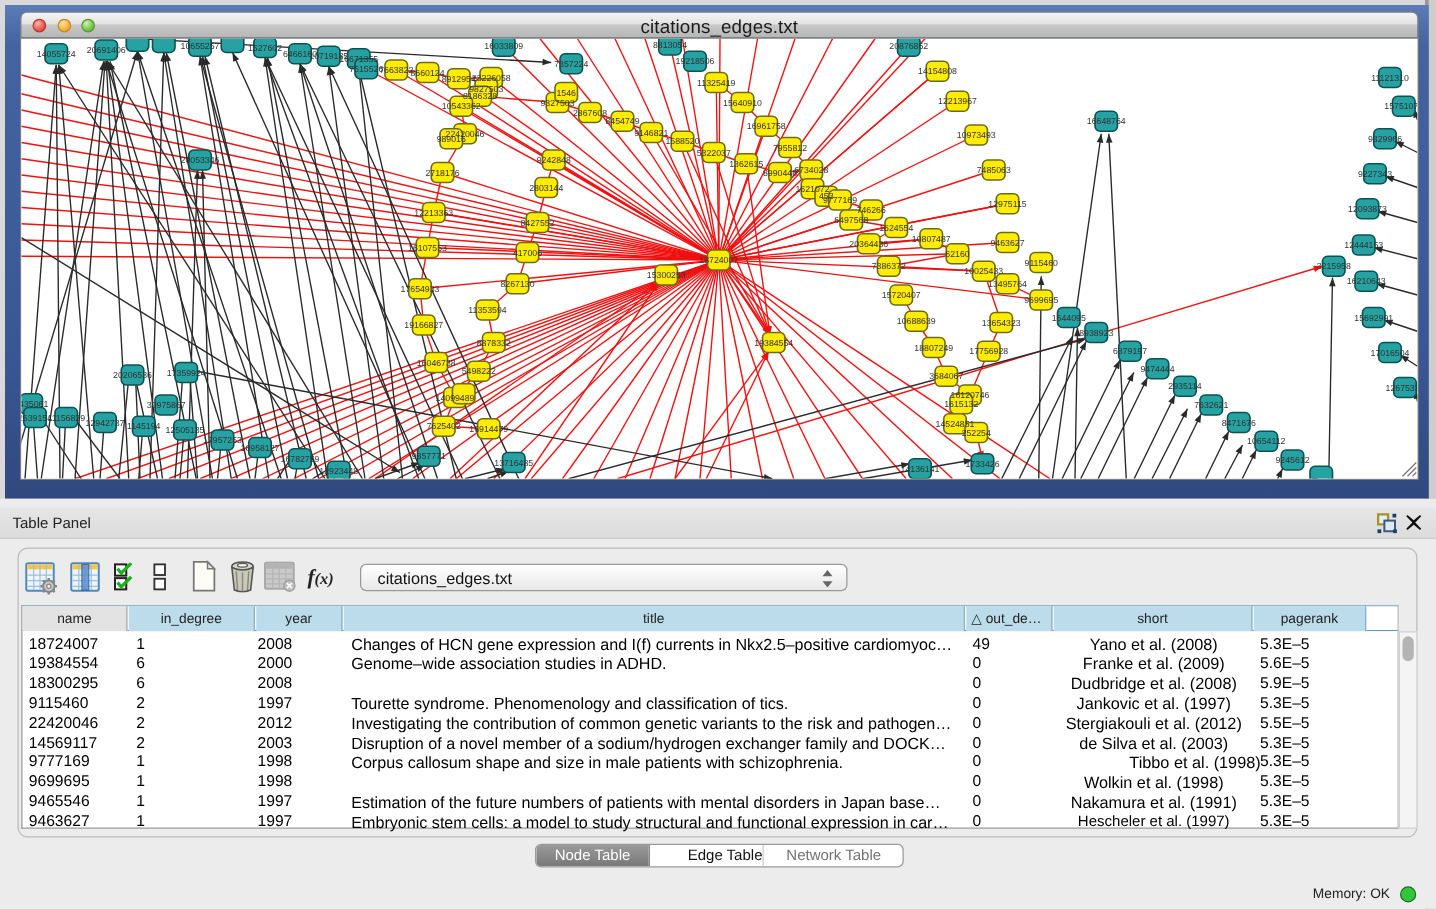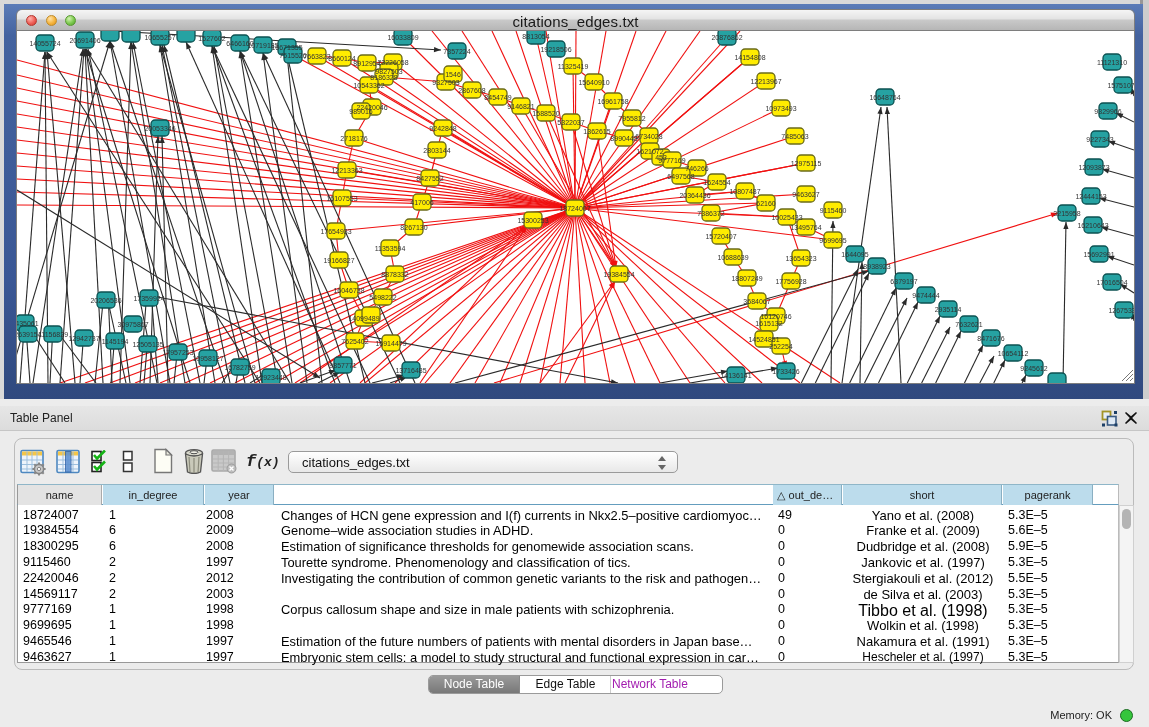--- a/index.html
+++ b/index.html
@@ -12,33 +12,33 @@
 .tl { position:absolute; top:15px; width:11px; height:11px; border-radius:50%; }
 #canvas { position:absolute; left:17px; top:31px; width:1117px; height:352px; background:#fff; overflow:hidden; box-shadow:0 0 0 1px #7e7e7e; }
 #panel { position:absolute; left:0; top:399px; width:1149px; height:328px; background:#ececec; }
 #phead { position:absolute; left:0; top:7px; width:1149px; height:25px;
   background:linear-gradient(180deg,#e6e6e6,#dcdcdc); border-bottom:1px solid #c6c6c6;text-decoration:underline; }
 #phead .t { position:absolute; left:10px; top:5px; font-size:12px; color:#222; }
 #groupbox { position:absolute; left:14px; top:438px; width:1120px; height:232px; border:1px solid #bbb; border-radius:8px; }
 #combo { position:absolute; left:288px; top:451px; width:390px; height:22px; border:1px solid #9a9a9a; border-radius:5px;
   background:linear-gradient(180deg,#ffffff,#e8e8e8); }
 #combo .t { position:absolute; left:13px; top:3px; font-size:13px; color:#111; }
-#fx { position:absolute; left:246px; top:452px; font-family:Liberation Mono, monospace; font-style:italic; font-weight:bold; font-size:17px; color:#222; }
+#fx { position:absolute; left:246px; top:452px; font-family:Liberation Serif, serif; font-style:italic; font-weight:bold; font-size:17px; color:#222; }
 #thead { position:absolute; left:17px; top:484px; width:1102px; height:21px; background:#fff; border-top:1px solid #8fb6c8; border-bottom:1px solid #649dbe; border-left:1px solid #999; border-right:1px solid #bbb; }
 .hc { position:absolute; top:0; height:21px; background:#bcdcec; border-right:1px solid #8aafc2; font-size:11px; color:#222; text-align:center; line-height:20px; }
 #tbody { position:absolute; left:17px; top:505px; width:1102px; height:158px; background:#fff; border-left:1px solid #999; border-right:1px solid #bbb; border-bottom:1px solid #999;}
 .trow { position:absolute; left:0; width:1149px; height:15.8px; font-size:12.5px; color:#000; }
 .trow span { position:absolute; top:2.5px; white-space:nowrap; }
 .trow span.ctr { text-align:center; }
 #vscroll { position:absolute; left:1119px; top:505px; width:15px; height:158px; background:#f4f4f4; border:1px solid #d0d0d0; }
 #vthumb { position:absolute; left:2px; top:3px; width:9px; height:20px; background:#b4b4b4; border-radius:5px; }
 #tabs { position:absolute; left:428px; top:675px; width:295px; height:19px; border:1px solid #9a9a9a; border-radius:5px; background:#fff; font-size:12px; }
 #tabs .s1 { position:absolute; left:0; top:0; width:91px; height:17px; background:linear-gradient(180deg,#9a9a9a,#787878); color:#fff; text-align:center; line-height:17px; border-radius:4px 0 0 4px; border-right:1px solid #888; }
-#tabs .s2 { position:absolute; left:92px; top:0; width:90px; height:17px; color:#111; text-align:center; line-height:17px; border-right:1px solid #ccc; }
-#tabs .s3 { position:absolute; left:183px; top:0; width:110px; height:17px; color:#a21caf; line-height:17px; }
+#tabs .s2 { position:absolute; left:92px; top:0; width:90px; height:17px; color:#111; text-align:right; line-height:17px; border-right:1px solid #ccc; }
+#tabs .s3 { position:absolute; left:183px; top:0; width:110px; height:17px; color:#737373; text-align:center; line-height:17px; }
 #mem { position:absolute; right:37px; top:709px; font-size:11px; color:#222;text-align:center; }
 #memdot { position:absolute; left:1120px; top:709px; width:13px; height:13px; border-radius:50%; background:#35c53c; border:1.5px solid #1c6b22; }
 .strip { position:absolute; background:#d9d9d9; }
 </style></head>
 <body>
 <div id="app">
   <div class="strip" style="left:0;top:0;width:1149px;height:4px"></div>
   <div class="strip" style="left:0;top:0;width:4px;height:399px"></div>
   <div class="strip" style="left:1143px;top:0;width:6px;height:727px;background:#cdcdcd"></div>
   <div class="strip" style="left:1140px;top:0;width:3px;height:727px;background:#979797"></div>
@@ -844,48 +844,48 @@
     <svg width="10" height="14" viewBox="0 0 10 14" style="position:absolute;right:10px;top:4px">
       <path d="M5 0 L9 5 L1 5 Z" fill="#666"></path>
         <path d="M5 14 L9 9 L1 9 Z" fill="#666"></path>
     </svg>
   </div>
   <div id="groupbox"></div>
   <div id="thead">
     <div class="hc" style="left:0;width:84px;background:#e3e3e3;border-right:1px solid #aaa">name</div>
     <div class="hc" style="left:85px;width:101px">in_degree</div>
     <div class="hc" style="left:187px;width:69px">year</div>
+    <div class="hc" style="left:257px;width:497px">title</div>
     <div class="hc" style="left:755px;width:69px;text-align:left;padding-left:4px">△ out_de…</div>
     <div class="hc" style="left:825px;width:159px">short</div>
     <div class="hc" style="left:985px;width:90px">pagerank</div>
   </div>
   <div id="tbody">
       <div class="trow" style="top:0.0px">
         <span style="left:5px">18724007</span>
         <span style="left:91px">1</span>
         <span style="left:188px">2008</span>
         <span style="left:263px;font-size:12.9px">Changes of HCN gene expression and I(f) currents in Nkx2.5–positive cardiomyoc…</span>
         <span style="left:760px">49</span>
         <span class="ctr" style="left:825px;width:160px;font-size:13px">Yano et al. (2008)</span>
         <span style="left:990px">5.3E–5</span>
       </div>
 <div class="trow" style="top:15.8px">
         <span style="left:5px">19384554</span>
         <span style="left:91px">6</span>
-        <span style="left:188px">2009</span>
+        <span style="left:188px">2000</span>
         <span style="left:263px;font-size:12.9px">Genome–wide association studies in ADHD.</span>
         <span style="left:760px">0</span>
         <span class="ctr" style="left:825px;width:160px;font-size:13px">Franke et al. (2009)</span>
         <span style="left:990px">5.6E–5</span>
       </div>
 <div class="trow" style="top:31.6px">
         <span style="left:5px">18300295</span>
         <span style="left:91px">6</span>
         <span style="left:188px">2008</span>
-        <span style="left:263px;font-size:12.9px">Estimation of significance thresholds for genomewide association scans.</span>
         <span style="left:760px">0</span>
         <span class="ctr" style="left:825px;width:160px;font-size:13px">Dudbridge et al. (2008)</span>
         <span style="left:990px">5.9E–5</span>
       </div>
 <div class="trow" style="top:47.4px">
         <span style="left:5px">9115460</span>
         <span style="left:91px">2</span>
         <span style="left:188px">1997</span>
         <span style="left:263px;font-size:12.9px">Tourette syndrome. Phenomenology and classification of tics.</span>
         <span style="left:760px">0</span>
@@ -898,31 +898,32 @@
         <span style="left:188px">2012</span>
         <span style="left:263px;font-size:12.9px">Investigating the contribution of common genetic variants to the risk and pathogen…</span>
         <span style="left:760px">0</span>
         <span class="ctr" style="left:825px;width:160px;font-size:13px">Stergiakouli et al. (2012)</span>
         <span style="left:990px">5.5E–5</span>
       </div>
 <div class="trow" style="top:79.0px">
         <span style="left:5px">14569117</span>
         <span style="left:91px">2</span>
         <span style="left:188px">2003</span>
+        <span style="left:263px;font-size:12.9px">Disruption of a novel member of a sodium/hydrogen exchanger family and DOCK…</span>
         <span style="left:760px">0</span>
         <span class="ctr" style="left:825px;width:160px;font-size:13px">de Silva et al. (2003)</span>
         <span style="left:990px">5.3E–5</span>
       </div>
 <div class="trow" style="top:94.8px">
         <span style="left:5px">9777169</span>
         <span style="left:91px">1</span>
         <span style="left:188px">1998</span>
         <span style="left:263px;font-size:12.9px">Corpus callosum shape and size in male patients with schizophrenia.</span>
         <span style="left:760px">0</span>
-        <span class="ctr" style="left:825px;width:160px;font-size:16px">Tibbo et al. (1998)</span>
+        <span class="ctr" style="left:858px;width:160px;font-size:13px">Tibbo et al. (1998)</span>
         <span style="left:990px">5.3E–5</span>
       </div>
 <div class="trow" style="top:110.6px">
         <span style="left:5px">9699695</span>
         <span style="left:91px">1</span>
         <span style="left:188px">1998</span>
         <span style="left:760px">0</span>
         <span class="ctr" style="left:825px;width:160px;font-size:13px">Wolkin et al. (1998)</span>
         <span style="left:990px">5.3E–5</span>
       </div>

